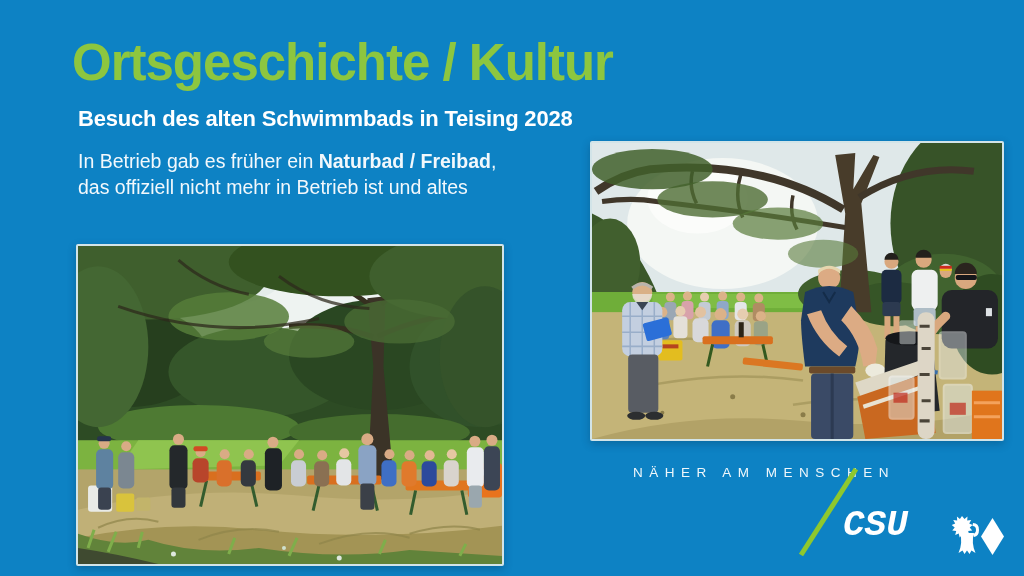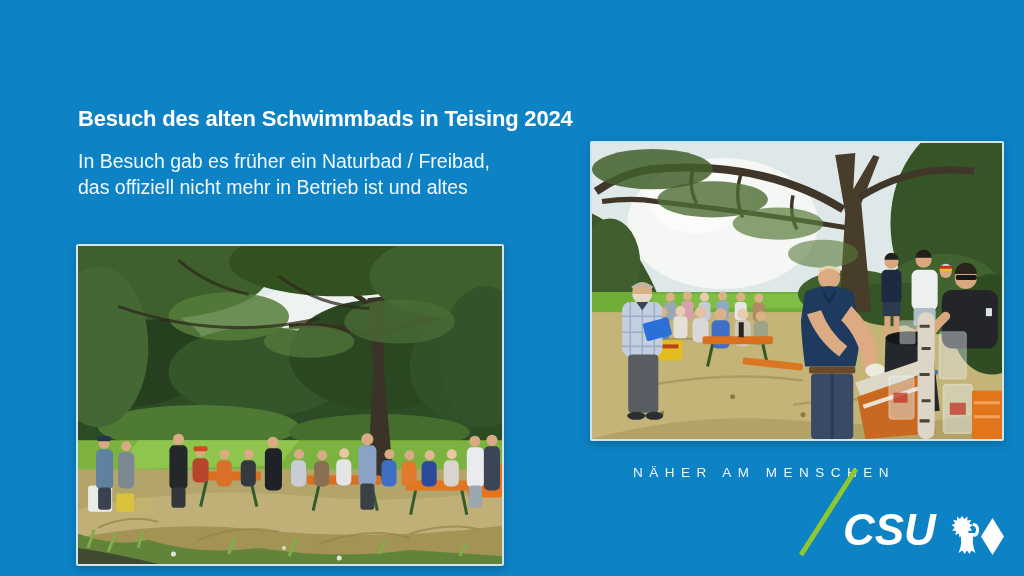--- a/index.html
+++ b/index.html
@@ -15,52 +15,53 @@
   }
   .subtitle{
     position:absolute;left:78px;top:106px;margin:0;
     font-size:22px;font-weight:bold;letter-spacing:-0.2px;
     color:var(--text-white,#fff);white-space:nowrap;
   }
   .body-text{
     position:absolute;left:78px;top:148px;margin:0;
     font-size:19.5px;line-height:26px;color:#f2f8fc;
   }
-  .body-text strong{font-weight:normal;}
+  .body-text strong{font-weight:bold;}
   .photo{
     position:absolute;overflow:hidden;border-radius:2px;
     border:2px solid rgba(214,236,249,.55);
     box-shadow:0 3px 9px rgba(0,40,70,.28);
     background:#cfd9d2;
   }
   .photo svg{display:block;width:100%;height:100%;}
   .photo-left{left:76px;top:244px;width:424px;height:318px;}
   .photo-right{left:590px;top:141px;width:410px;height:296px;}
   .slogan{
     position:absolute;left:633px;top:465px;
     font-size:13.5px;letter-spacing:6.5px;color:#eff7fb;font-weight:500;
     white-space:nowrap;
   }
   .slash{position:absolute;left:792px;top:462px;width:74px;height:100px;}
   .csu-wordmark{
     position:absolute;left:843px;top:505px;margin:0;
-    font-size:44px;font-weight:bold;font-style:italic;
-    color:var(--text-white,#fff);letter-spacing:0;
+    font-size:36px;font-weight:bold;font-style:italic;
+    color:var(--text-white,#fff);letter-spacing:0;font-family:Liberation Mono, monospace;
   }
   .lion{position:absolute;left:949px;top:515px;width:31px;height:42px;}
   .diamond{position:absolute;left:981px;top:518px;width:23px;height:37px;}
 </style>
 </head>
 <body>
 
 <div class="slide">
 
-  <h2 class="subtitle">Besuch des alten Schwimmbads in Teising 2024</h2>
-
-  <p class="body-text"><span>In Besuch gab es früher ein </span><strong>Naturbad / Freibad</strong><span>,</span><br>
+  <h1 class="title">Ortsgeschichte / Kultur</h1>
+  <h2 class="subtitle">Besuch des alten Schwimmbads in Teising 2028</h2>
+
+  <p class="body-text"><span>In Betrieb gab es früher ein </span><strong>Naturbad / Freibad</strong><span>,</span><br>
   <span>das offiziell nicht mehr in Betrieb ist und altes</span><br>
   </p>
 
   <figure class="photo photo-left" style="margin:0" aria-label="Gäste sitzen an Biertischen unter einem großen Baum am alten Schwimmbad in Teising">
     <svg viewBox="0 0 422 316" preserveAspectRatio="none">
 
       <rect width="422" height="316" fill="#d7e3dc"></rect>
       <ellipse cx="200" cy="55" rx="130" ry="52" fill="#eef3f1"></ellipse>
       <ellipse cx="120" cy="30" rx="85" ry="32" fill="#e4ecea"></ellipse>
 

